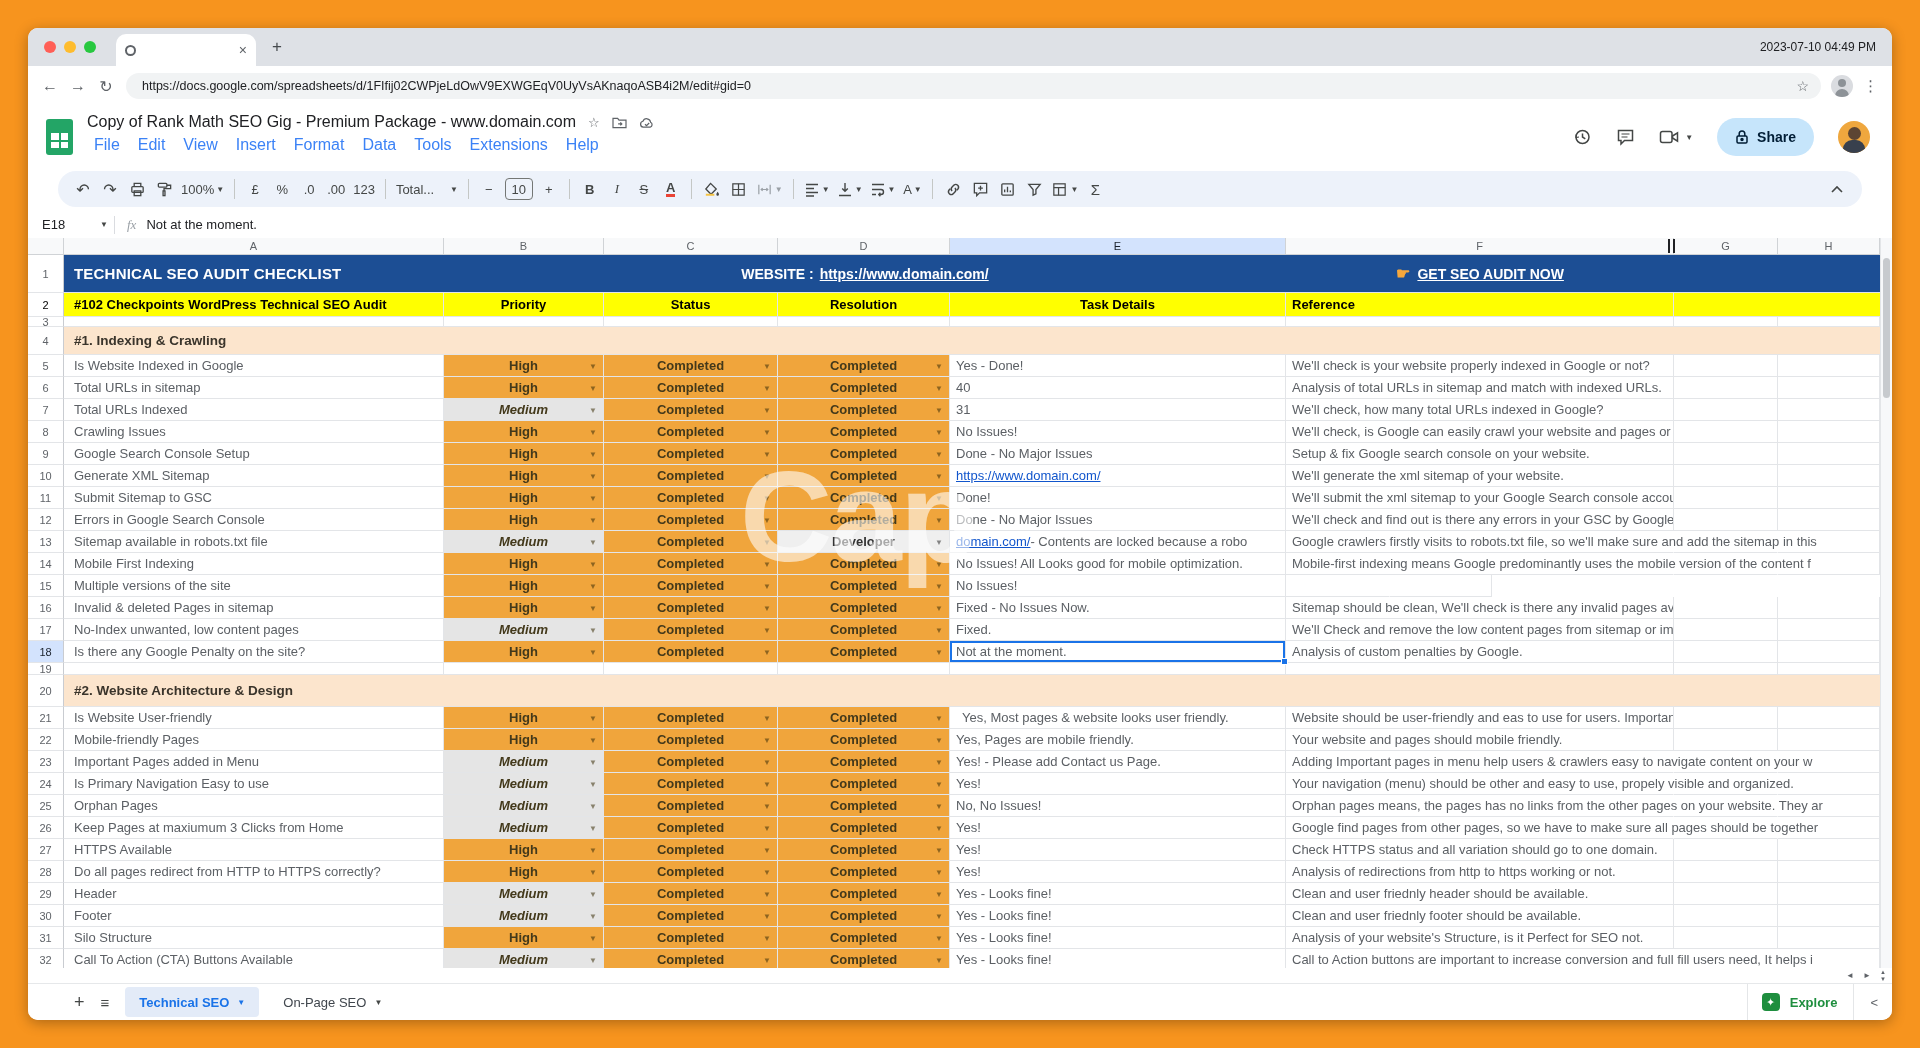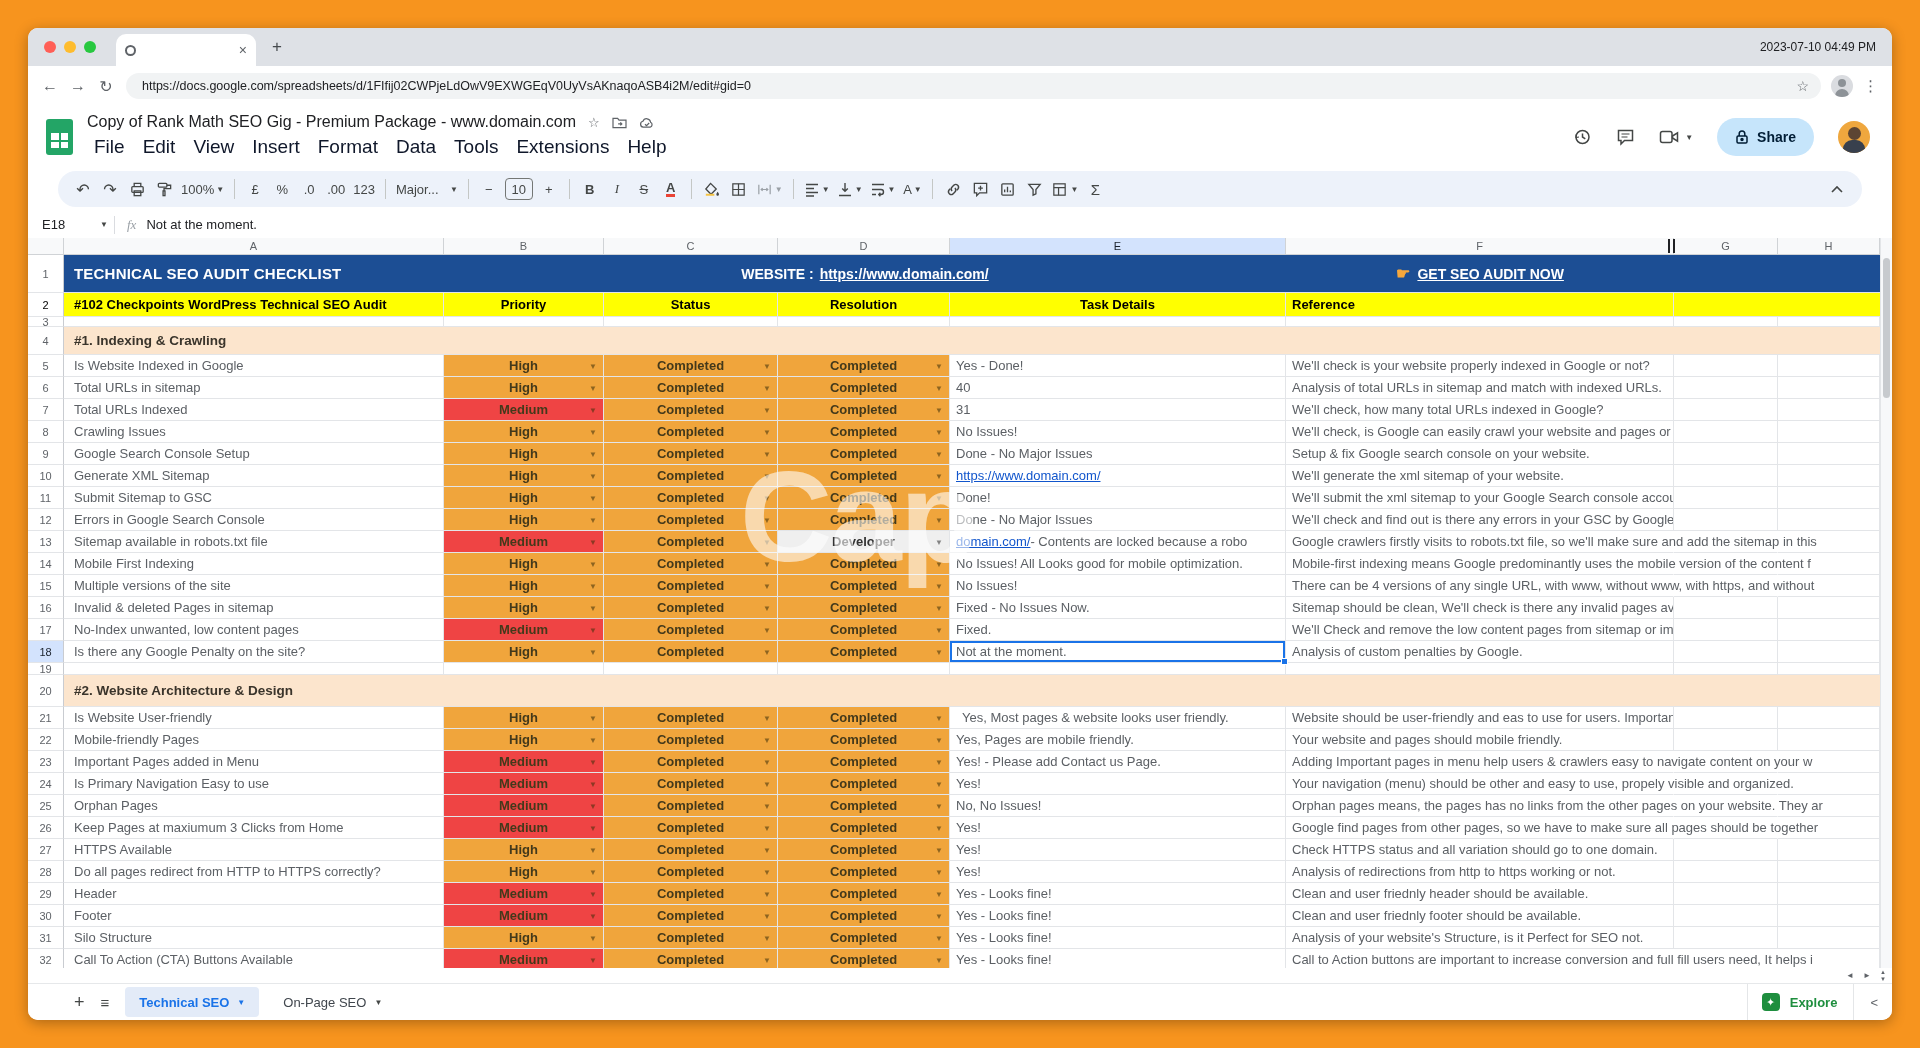--- a/index.html
+++ b/index.html
@@ -34,21 +34,21 @@
   .sheader { height:62px; background:#fff; display:flex; position:relative; }
   .slogo { width:27px; height:36px; background:#23A566; border-radius:3px; position:relative; margin:13px 0 0 18px; flex:0 0 auto;}
   .sl-grid { position:absolute; left:5px; right:5px; top:14px; bottom:7px; background:#fff; }
   .sl-grid::before{content:'';position:absolute;left:0;right:0;top:50%;height:2px;margin-top:-1px;background:#23A566;}
   .sl-grid::after{content:'';position:absolute;top:0;bottom:0;left:50%;width:2px;margin-left:-1px;background:#23A566;}
   .stitles { margin-left:14px; padding-top:7px; }
   .titlerow { display:flex; align-items:center; gap:12px; }
   .doctitle { font-size:16px; color:#202124; }
   .docico { color:#5F6368; font-size:13px; display:flex; align-items:center; }
   .menurow { display:flex; gap:4px; margin-top:3px; }
-  .menuitem { font-size:19px; color:#0f172a; padding:2px 7px; border-radius:4px; }
+  .menuitem { font-size:16px; color:#3b82f6; padding:2px 7px; border-radius:4px; }
   .hright { position:absolute; right:22px; top:0; height:62px; display:flex; align-items:center; gap:24px; }
   .hico { color:#444746; display:flex; align-items:center; }
   .sharebtn { height:38px; background:#C6E5FB; border-radius:19px; display:flex; align-items:center; gap:8px; padding:0 18px; color:#001D35; font-size:14px; font-weight:600; }
   .bigavatar { width:32px; height:32px; border-radius:50%; background:#EFA73E; position:relative; overflow:hidden; }
   .bigavatar::before{content:'';position:absolute;width:13px;height:13px;background:#5C4533;border-radius:50%;left:10px;top:6px;}
   .bigavatar::after{content:'';position:absolute;width:22px;height:13px;background:#38404D;border-radius:9px 9px 0 0;left:5px;bottom:0;}
 
   
   .toolwrap { height:42px; background:#fff; padding:3px 30px; }
   .toolbar { height:36px; background:#EDF2FA; border-radius:18px; display:flex; align-items:center; padding:0 12px; gap:1px; }
@@ -91,21 +91,21 @@
   .blink { text-decoration:underline; }
   .bc { justify-content:center; font-weight:800; font-size:14px; gap:7px; }
   .ctalink { text-decoration:underline; }
   .hand { color:#F6A73C; font-size:16px; text-decoration:none; }
   .subhead { height:24px; } .subhead .gc { background:#FFFF00; color:#000; font-weight:700; }
   .subhead .rnum { background:#fff; font-weight:400; }
   .sh-a { padding-left:10px; } .sh-c { justify-content:center; } .sh-f { padding-left:6px; }
   .sectionrow .band { background:#FCE5CD; color:#3A342B; font-weight:700; font-size:13.5px; padding-left:10px; flex:1; border-right:none; }
   .ca { padding-left:10px; }
   .cbtn { justify-content:center; font-weight:700; color:#43391B; position:relative; }
-  .p-high { background:#F0A53C; } .p-med { background:#ef4444; } .p-dev { background:#EFEFEF; color:#333; }
+  .p-high { background:#F0A53C; } .p-med { background:#e5e5e5;font-style:italic; } .p-dev { background:#EFEFEF; color:#333; }
   .car { position:absolute; right:6px; top:50%; transform:translateY(-50%); font-size:8px; color:rgba(60,48,10,.55); }
   .p-dev .car { color:rgba(0,0,0,.45); }
   .ce, .cf { padding-left:6px; }
   .ce .blink, .tasklink { color:#1155CC; text-decoration:underline; }
   .ovf .cf { overflow:visible; z-index:2; border-right-color:transparent; }
   .ovf .cg { border-right-color:transparent; }
   .selcell { box-shadow:inset 0 0 0 2px #1A73E8; overflow:visible; position:relative; z-index:3; }
   .handle { position:absolute; right:-3px; bottom:-3px; width:7px; height:7px; background:#1A73E8; border:1px solid #fff; }
   .watermark { position:absolute; left:712px; top:415px; font-size:128px; font-weight:700; color:rgba(255,255,255,.58); z-index:6; pointer-events:none; letter-spacing:-2px; }
   .vscroll { position:absolute; top:0; right:0; width:12px; height:730px; background:#F7F8FA; border-left:1px solid #E3E5E8; z-index:7; }
@@ -247,21 +247,21 @@
           <span class="tcaret">▼</span>
         </span>
       <span class="tsep"></span>
       <span class="tbtn">£</span>
       <span class="tbtn">%</span>
       <span class="tbtn">.0</span>
       <span class="tbtn">.00</span>
       <span class="tbtn">123</span>
       <span class="tsep"></span>
       <span class="tbtn">
-          <span class="fontname">Major...</span>
+          <span class="fontname">Total...</span>
           <span class="tcaret">▼</span>
         </span>
       <span class="tsep"></span>
       <span class="tbtn">−</span>
       <span class="sizebox">10</span>
       <span class="tbtn">+</span>
       <span class="tsep"></span>
       <span class="tbtn tb-b">B</span>
       <span class="tbtn tb-i">I</span>
       <span class="tbtn tb-s">S</span>
@@ -647,21 +647,20 @@
             <span>Completed</span>
             <span class="car">▼</span>
           </div>
           <div class="gc cbtn p-high" style="width: 172px;">
             <span>Completed</span>
             <span class="car">▼</span>
           </div>
           <div class="gc ce" style="width: 336px;">
             <span>No Issues!</span>
           </div>
-          <div class="gc cf" style="width: 388px;">There can be 4 versions of any single URL, with www, without www, with https, and without</div>
           <div class="gc cg" style="width: 104px;"></div>
           <div class="gc ch" style="width: 102px;"></div>
         </div>
         <div class="grow item" style="height: 22px;">
           <div class="gc rnum">16</div>
           <div class="gc ca" style="width: 380px;">Invalid &amp; deleted Pages in sitemap</div>
           <div class="gc cbtn p-high" style="width: 160px;">
             <span>High</span>
             <span class="car">▼</span>
           </div>

